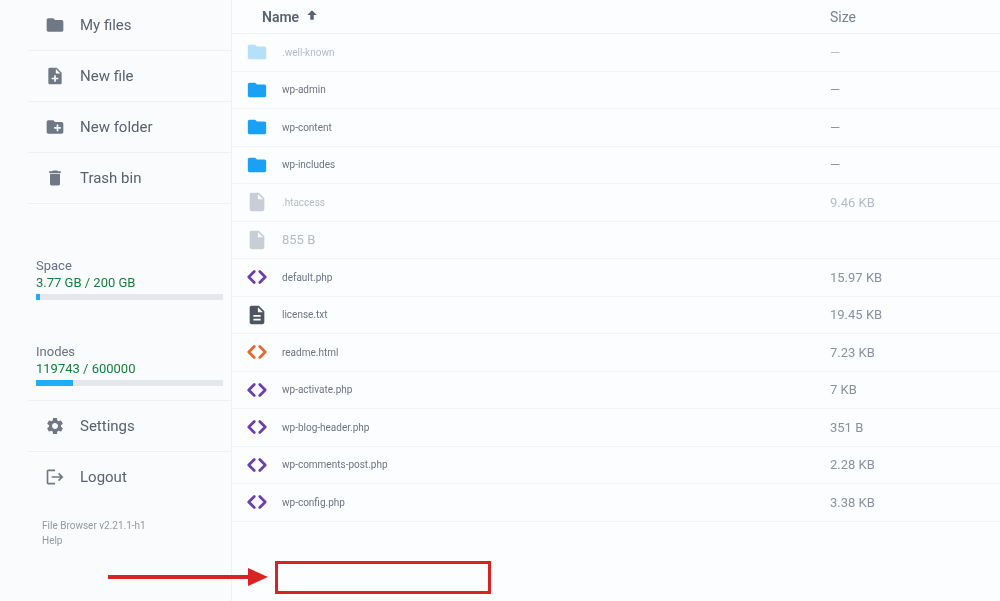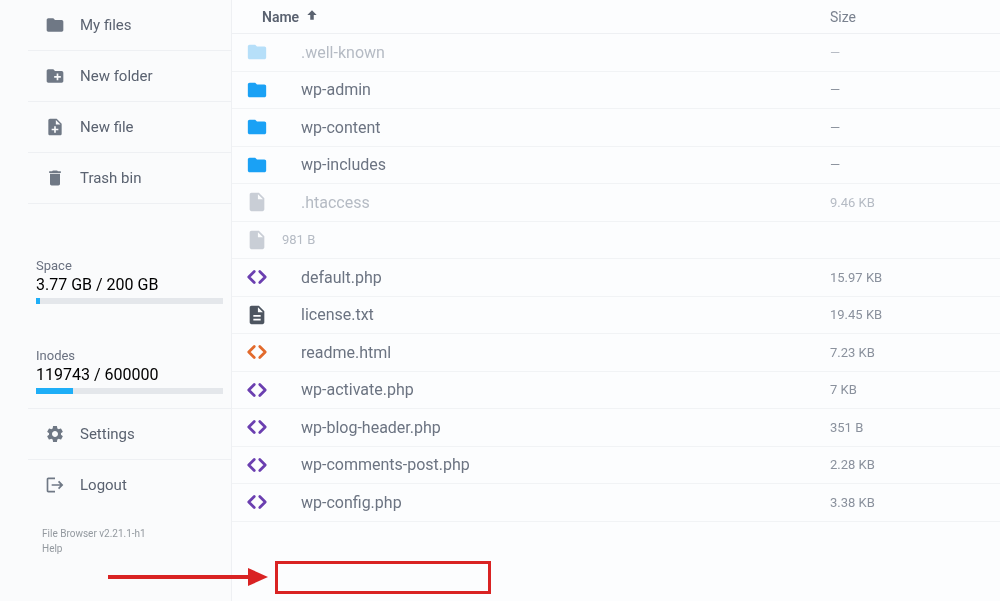--- a/index.html
+++ b/index.html
@@ -9,39 +9,39 @@
 
 .sidebar { width: 232px; background: #fafbfc; border-right: 1px solid #eef0f3; display: flex; flex-direction: column; padding-left: 28px; }
 .nav-item { display: flex; align-items: center; padding: 14px 16px; cursor: pointer; color: #5a6270; border-bottom: 1px solid #eef0f3; }
 .nav-item .icon { width: 22px; height: 22px; margin-right: 14px; display: inline-flex; align-items: center; justify-content: center; color: #6f7885; }
 .nav-item .icon svg { width: 20px; height: 20px; fill: currentColor; }
 .nav-item span.label { font-size: 15px; }
 
 .stats { padding: 10px 8px 0 8px; border-bottom: 1px solid #eef0f3; }
 .stat-block { margin-bottom: 14px; margin-top: 44px; }
 .stat-label { font-size: 13px; color: #6a7180; }
-.stat-value { font-size: 16px; color: #000000; margin-top: 2px; }
+.stat-value { font-size: 13px; color: #15803d; margin-top: 2px; }
 .bar { height: 6px; background: #e4e7eb; margin-top: 4px; position: relative; }
 .bar-fill { height: 100%; background: #1eaef7; position: absolute; left: 0; top: 0; }
 
 .footer-note { padding: 16px 14px; font-size: 10px; color: #93999f; line-height: 1.5; }
 
 
 .main { flex: 1; display: flex; flex-direction: column; }
 .list-header { display: flex; align-items: center; padding: 8px 0 8px 0; border-bottom: 1px solid #eef0f3; background: #fcfdfe; }
 .col-name-hdr { flex: 1; display: flex; align-items: flex-end; padding-left: 30px; }
 .col-name-hdr .sort-icon { margin-left: 6px; }
 .col-size-hdr { width: 170px; color: #7a828f; font-size: 14px; }
 .hdr-label { font-weight: 600; color: #5a6270; font-size: 14px; }
 
 .file-list { flex: 1; overflow: auto; }
 .row { display: flex; align-items: center; padding: 0; height: 37.5px; border-bottom: 1px solid #f1f3f5; cursor: pointer; }
 .icon-cell { width: 50px; display: flex; align-items: center; justify-content: center; }
 .icon-cell svg { width: 22px; height: 22px; }
-.name-cell { flex: 1; color: #6c7482; font-size: 16px; margin-left: 19px; }
+.name-cell { flex: 1; color: #6c7482; font-size: 10px; }
 .size-cell { width: 170px; color: #8a919d; font-size: 13px; }
 .row.dim .name-cell, .row.dim .size-cell { color: #b5bbc4; }
 
 .highlight-box { position: absolute; border: 3px solid #d92323; pointer-events: none; }
 .arrow { position: absolute; pointer-events: none; }
 
 </style>
 </head>
 <body>
 
@@ -51,32 +51,32 @@
       <span class="icon">
         <svg viewBox="0 0 24 24">
             <path d="M10 4H4c-1.1 0-2 .9-2 2v12c0 1.1.9 2 2 2h16c1.1 0 2-.9 2-2V8c0-1.1-.9-2-2-2h-8l-2-2z"></path>
           </svg>
       </span>
       <span class="label">My files</span>
     </div>
     <div class="nav-item">
       <span class="icon">
         <svg viewBox="0 0 24 24">
+            <path d="M14 2H6c-1.1 0-2 .9-2 2v16c0 1.1.9 2 2 2h12c1.1 0 2-.9 2-2V8l-6-6zm2 14h-3v3h-2v-3H8v-2h3v-3h2v3h3v2zM13 9V3.5L18.5 9H13z"></path>
+          </svg>
+      </span>
+      <span class="label">New file</span>
+    </div>
+    <div class="nav-item">
+      <span class="icon">
+        <svg viewBox="0 0 24 24">
             <path d="M20 6h-8l-2-2H4c-1.1 0-2 .9-2 2v12c0 1.1.9 2 2 2h16c1.1 0 2-.9 2-2V8c0-1.1-.9-2-2-2zm-1 8h-3v3h-2v-3h-3v-2h3V9h2v3h3v2z"></path>
           </svg>
       </span>
       <span class="label">New folder</span>
-    </div>
-    <div class="nav-item">
-      <span class="icon">
-        <svg viewBox="0 0 24 24">
-            <path d="M14 2H6c-1.1 0-2 .9-2 2v16c0 1.1.9 2 2 2h12c1.1 0 2-.9 2-2V8l-6-6zm2 14h-3v3h-2v-3H8v-2h3v-3h2v3h3v2zM13 9V3.5L18.5 9H13z"></path>
-          </svg>
-      </span>
-      <span class="label">New file</span>
     </div>
     <div class="nav-item">
       <span class="icon">
         <svg viewBox="0 0 24 24">
             <path d="M6 19c0 1.1.9 2 2 2h8c1.1 0 2-.9 2-2V7H6v12zM19 4h-3.5l-1-1h-5l-1 1H5v2h14V4z"></path>
           </svg>
       </span>
       <span class="label">Trash bin</span>
     </div>
 
@@ -179,21 +179,21 @@
           </div>
     <div class="name-cell">.htaccess</div>
     <div class="size-cell">9.46 KB</div>
         </div>
         <div class="row dim">
     <div class="icon-cell">
             <svg viewBox="0 0 24 24" fill="#c9ced6">
               <path d="M14 2H6c-1.1 0-2 .9-2 2v16c0 1.1.9 2 2 2h12c1.1 0 2-.9 2-2V8l-6-6zm-1 7V3.5L18.5 9H13z"></path>
             </svg>
           </div>
-    <div class="size-cell">981 B</div>
+    <div class="size-cell">855 B</div>
         </div>
         <div class="row">
     <div class="icon-cell">
             <svg viewBox="0 0 24 24" fill="none" stroke="#6b3fb0" stroke-width="3" stroke-linecap="round" stroke-linejoin="round">
               <polyline points="9 6 3 12 9 18"></polyline>
               <polyline points="15 6 21 12 15 18"></polyline>
             </svg>
           </div>
     <div class="name-cell">default.php</div>
     <div class="size-cell">15.97 KB</div>

